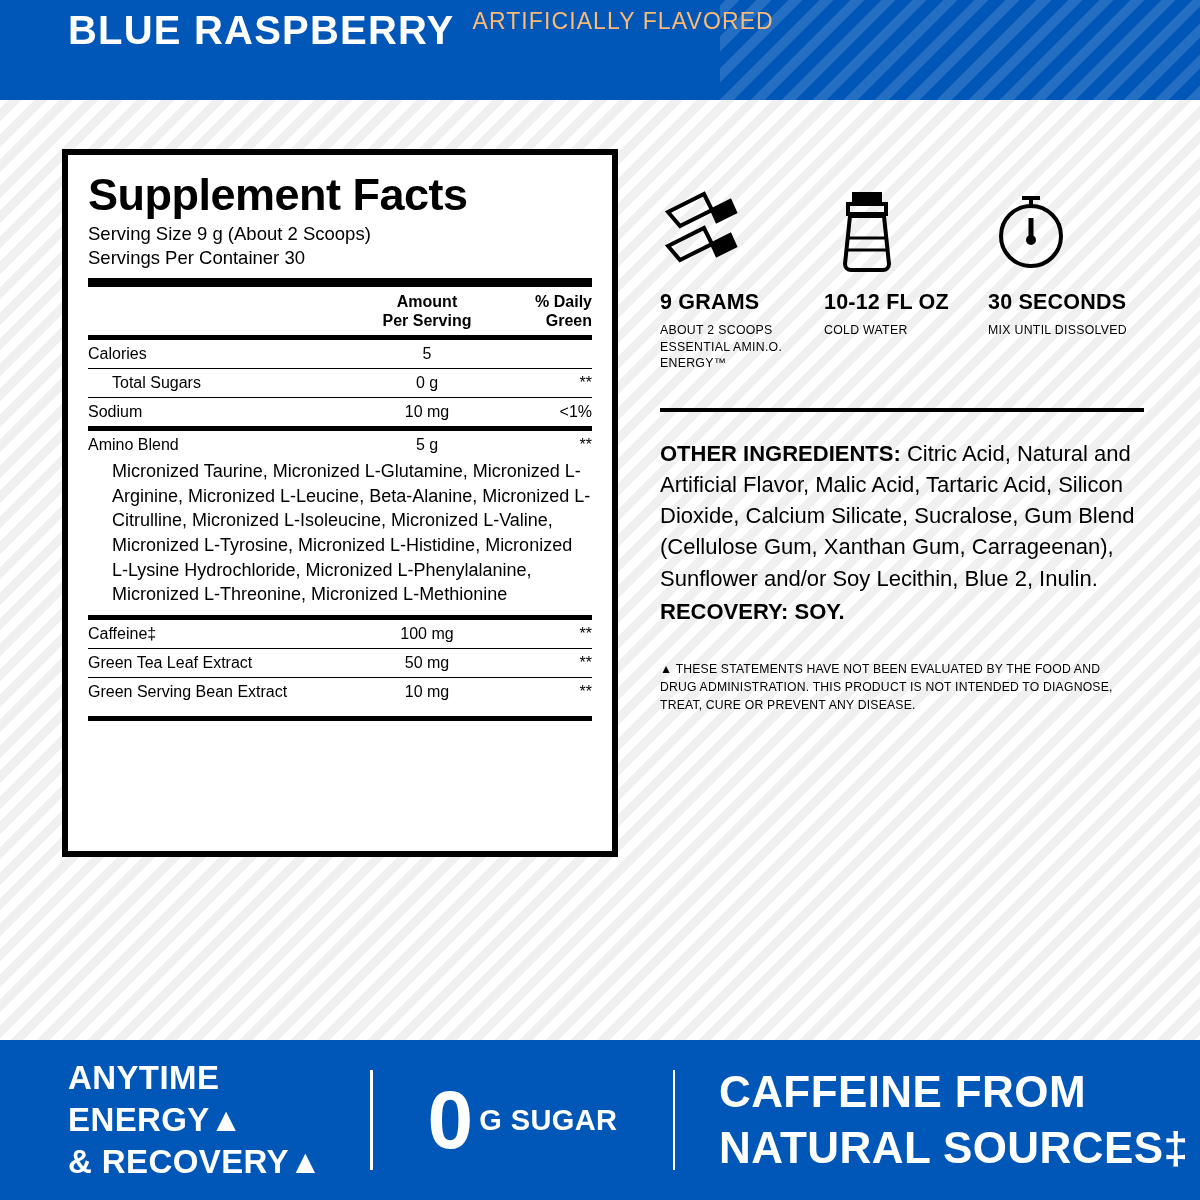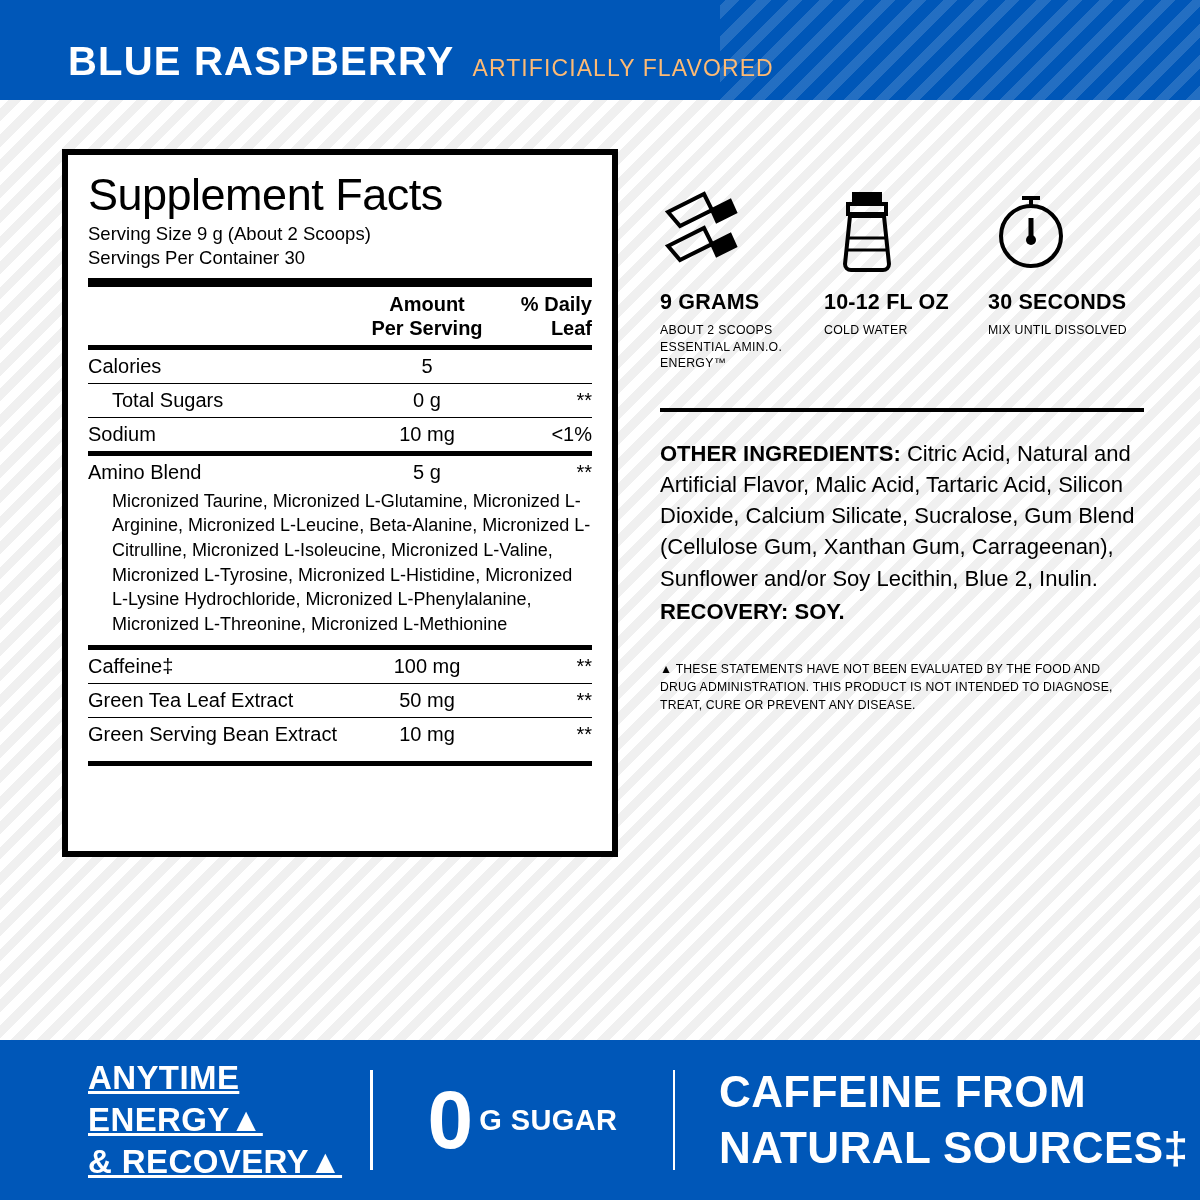--- a/index.html
+++ b/index.html
@@ -26,22 +26,22 @@
     overflow: hidden;
   }
   .header .stripes {
     position: absolute; top: 0; right: 0;
     width: 480px; height: 100px;
     background: repeating-linear-gradient(-45deg,
       rgba(255,255,255,0.14) 0px, rgba(255,255,255,0.14) 10px,
       rgba(0,0,0,0) 10px, rgba(0,0,0,0) 22px);
   }
   .header-inner {
-    position: absolute; left: 68px; top: 0;
-    height: 84px; display: flex; align-items: flex-end; gap: 18px;
+    position: absolute; left: 68px; top: 8px;
+    height: 84px; display: flex; align-items: flex-start; gap: 18px;
   }
   .flavor {
     color: #ffffff;
     font-size: 40px;
     font-weight: bold;
     letter-spacing: 1.2px;
   }
   .flavor-sub {
     color: #fdba74;
     font-size: 23px;
@@ -53,34 +53,34 @@
   .sfp {
     position: absolute;
     left: 62px; top: 149px;
     width: 556px; height: 708px;
     background: #ffffff;
     border: 6px solid #000000;
     padding: 16px 20px 10px 20px;
   }
   .sfp h1 {
     font-size: 45px;
-    font-weight: normal;
+    font-weight: bold;
     letter-spacing: -0.5px;
     line-height: 1.05;
     margin-bottom: 4px;
   }
   .serving-line {
     font-size: 18.5px;
     line-height: 1.28;
   }
   .rule-thick { border-top: 9px solid #000; margin-top: 8px; }
   .rule-med   { border-top: 5px solid #000; }
 
   table.facts { width: 100%; border-collapse: collapse; }
-  table.facts td { font-size: 20px; padding: 5px 0 5px 0; vertical-align: top; }
+  table.facts td { font-size: 16px; padding: 5px 0 5px 0; vertical-align: top; }
   td.amt { text-align: center; width: 140px; }
   td.dv  { text-align: right; width: 95px; }
   .col-head td { font-size: 16.5px; font-weight: bold; line-height: 1.2; padding-bottom: 6px; }
   .col-head td.amt, .col-head td.dv { text-align: center; }
   .col-head td.dv { text-align: right; }
   tr.thin td { border-top: 1.6px solid #000; }
   tr.med td { border-top: 5px solid #000; }
   .indent { padding-left: 24px !important; }
   .blendlist {
     font-size: 18px;
@@ -124,21 +124,21 @@
   .footer {
     position: absolute; left: 0; bottom: 0;
     width: 1200px; height: 160px;
     background: #0057b8;
     display: flex; align-items: center;
   }
   .footer-cell {
     color: #fff;
     display: flex; align-items: center;
   }
-  .f1 { padding-left: 88px; width: 370px; text-decoration: underline; }
+  .f1 { padding-left: 68px; width: 370px; }
   .f1 .big { font-size: 33px; font-weight: bold; line-height: 1.28; letter-spacing: 0.4px; }
   .divider { width: 2.5px; height: 100px; background: #ffffff; }
   .f2 { width: 300px; justify-content: center; gap: 6px; }
   .f2 .zero { font-size: 82px; font-weight: bold; line-height: 0.85; }
   .f2 .gsugar { font-size: 29px; font-weight: bold; letter-spacing: 0.4px; }
   .f3 { padding-left: 44px; }
   .f3 .big { font-size: 44px; font-weight: bold; line-height: 1.28; letter-spacing: 0.4px; }
 </style>
 </head>
 <body>
@@ -163,21 +163,21 @@
     <table class="facts">
       <tbody>
           <tr class="col-head">
         <td></td>
         <td class="amt">
           <div>Amount</div>
           <div>Per Serving</div>
         </td>
         <td class="dv">
           <div>% Daily</div>
-          <div>Leaf</div>
+          <div>Green</div>
         </td>
       </tr>
       <tr class="med">
         <td>Calories</td>
         <td class="amt">5</td>
         <td class="dv"></td>
       </tr>
       <tr class="thin">
         <td class="indent">Total Sugars</td>
         <td class="amt">0 g</td>

